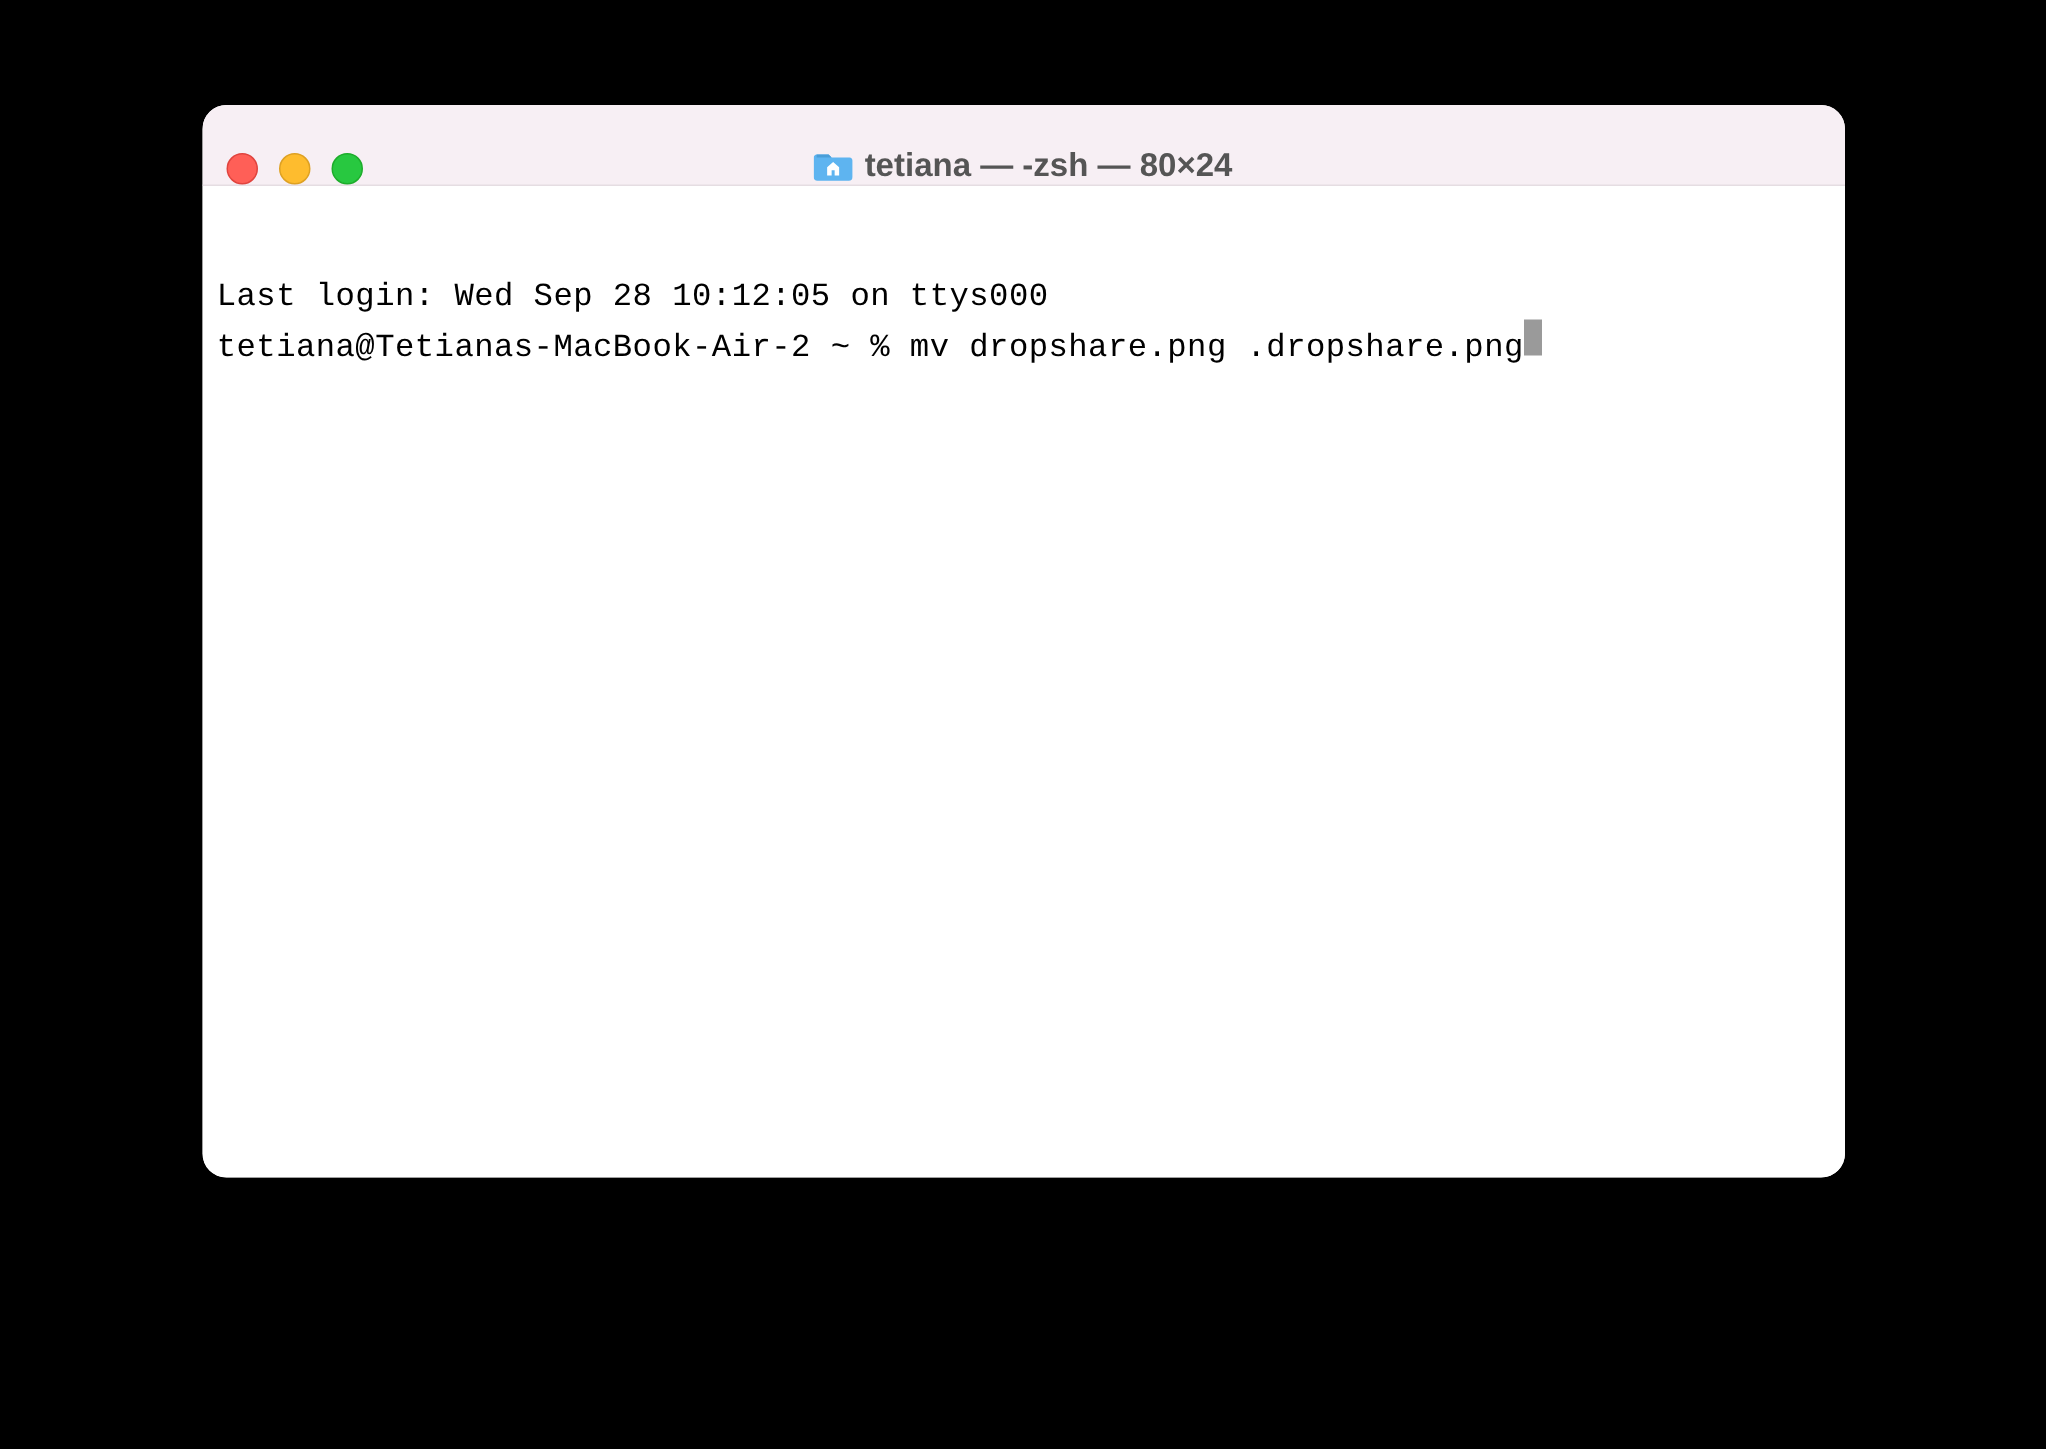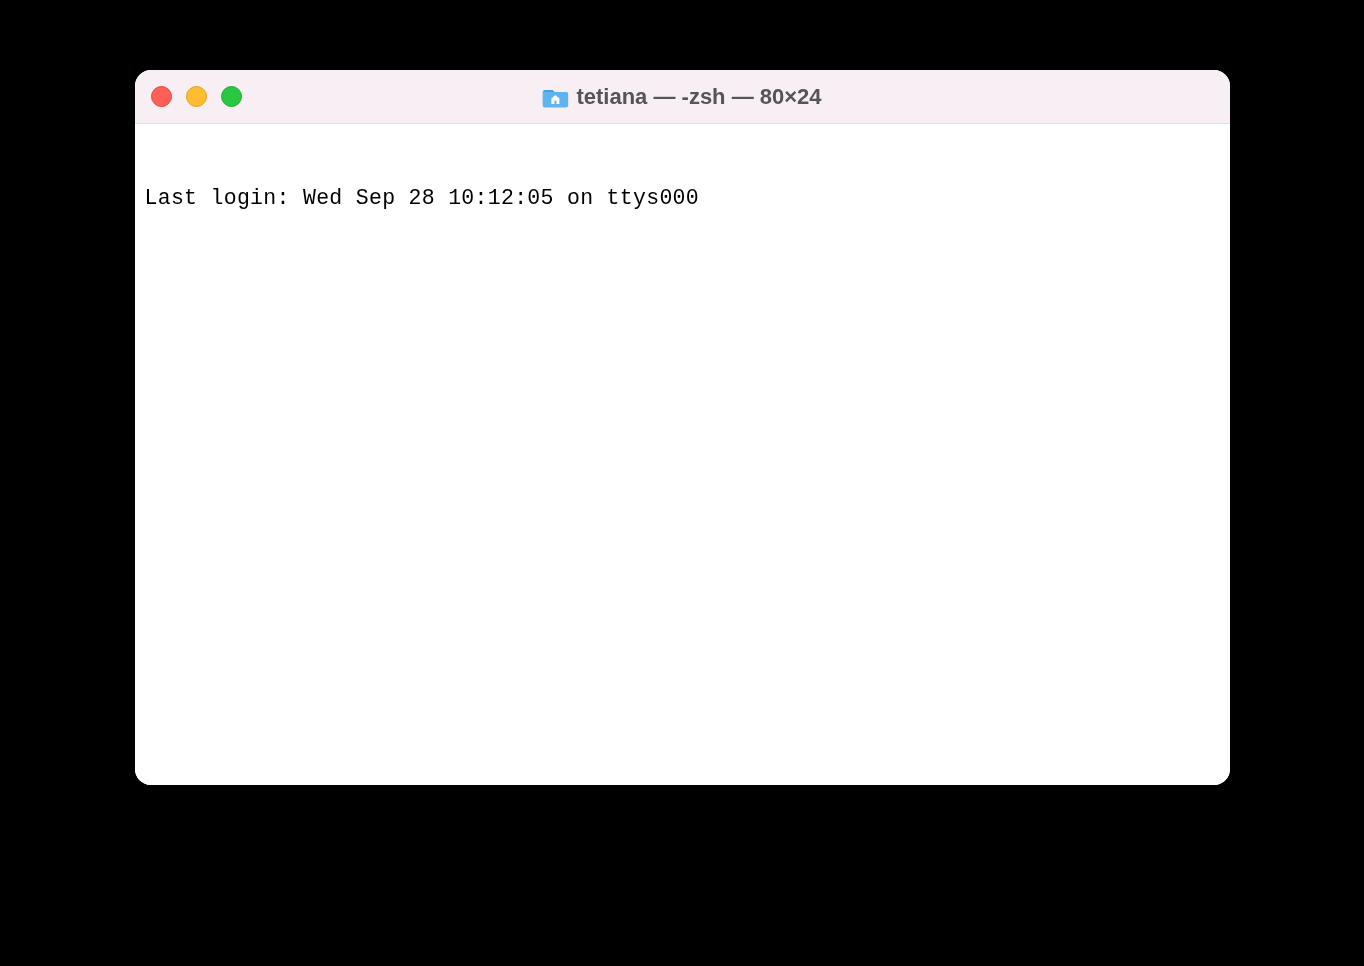--- a/index.html
+++ b/index.html
@@ -25,21 +25,21 @@
       overflow: hidden;
       box-shadow: 0 10px 40px rgba(0,0,0,0.5);
       display: flex;
       flex-direction: column;
     }
     .titlebar {
       height: 54px;
       background: #f7eff4;
       border-bottom: 1px solid #e5dde2;
       display: flex;
-      align-items: center;
+      align-items: flex-end;
       position: relative;
       padding: 0 16px;
     }
     .traffic-lights {
       display: flex;
       gap: 14px;
       align-items: center;
     }
     .traffic-light {
       width: 21px;
@@ -111,15 +111,15 @@
         <svg viewBox="0 0 26 22">
           <path d="M2 4 L10 4 L12 6 L24 6 C25 6 26 7 26 8 L26 19 C26 20.5 25 21.5 23.5 21.5 L2.5 21.5 C1 21.5 0 20.5 0 19 L0 6 C0 5 1 4 2 4 Z" fill="#5eb4f0"></path>
           <path d="M2 4 L10 4 L12 6 L2 6 Z" fill="#4a9ed8"></path>
           <path d="M13 9 L9 12.5 L9 18 L12 18 L12 14.5 L14 14.5 L14 18 L17 18 L17 12.5 Z" fill="#fff"></path>
         </svg>
       </span>
       <span>tetiana — -zsh — 80×24</span>
     </div>
   </div>
   <div class="terminal-body">
-    <span class="terminal-line">Last login: Wed Sep 28 10:12:05 on ttys000</span>
+    <span class="terminal-line">Last login: Wed Sep 28 10:12:05 on ttys000</span><span class="prompt-line"><span>tetiana@Tetianas-MacBook-Air-2 ~ % </span><span>mv dropshare.png .dropshare.png</span><span class="cursor-block"></span></span>
   </div>
 </div>
 
 </body></html>

